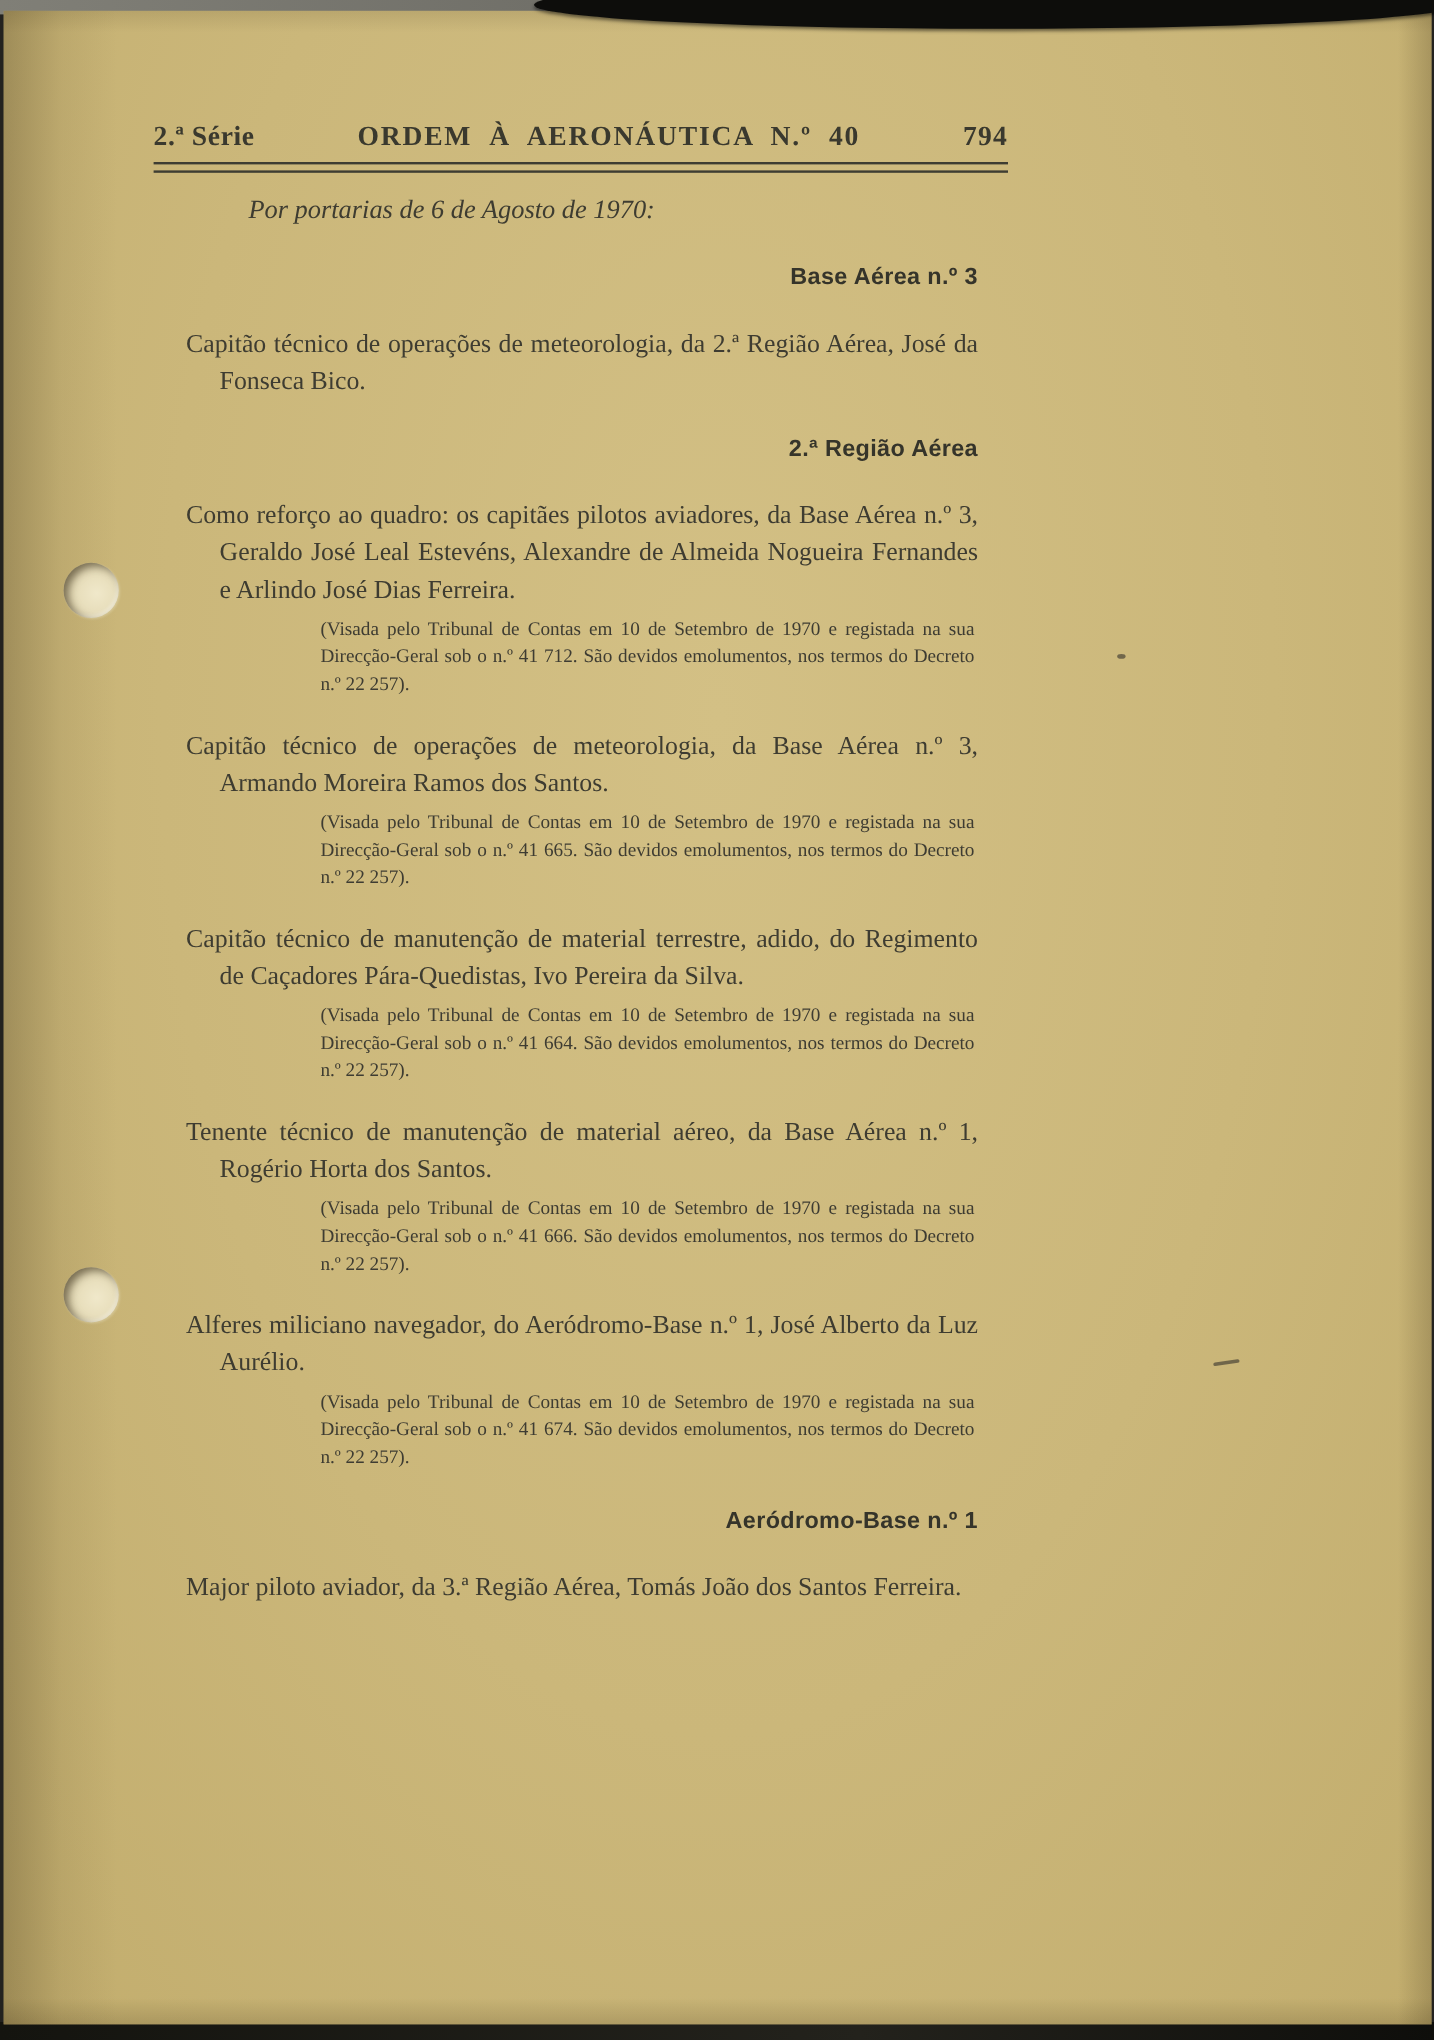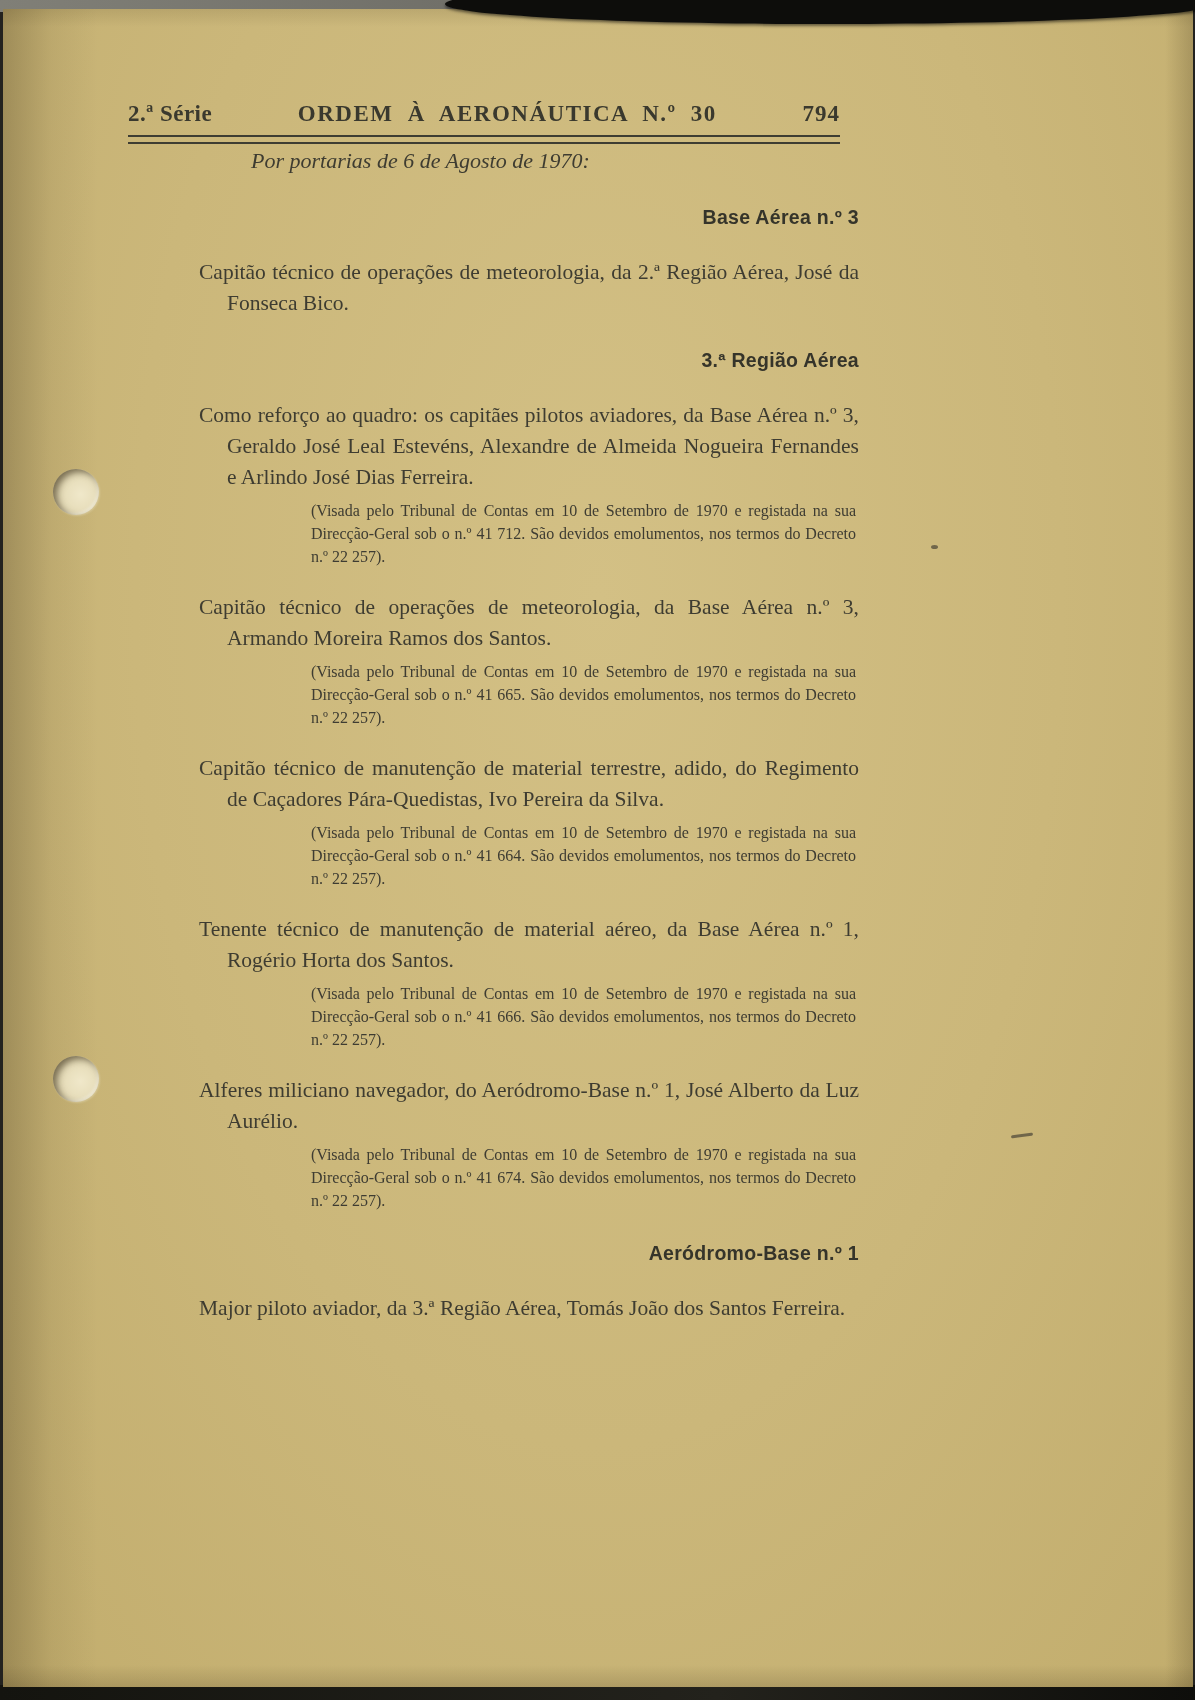--- a/index.html
+++ b/index.html
@@ -52,22 +52,22 @@
   }
   .page-header .series{white-space:nowrap;letter-spacing:.5px;}
   .page-header .title{flex:1;text-align:center;letter-spacing:1.5px;word-spacing:7px;white-space:nowrap;}
   .page-header .pagenum{white-space:nowrap;letter-spacing:1px;}
   .double-rule{
     position:absolute;left:125px;top:126px;width:712px;height:5px;
     border-top:2.5px solid #3e3d32;border-bottom:2px solid #3e3d32;
   }
 
   .content{
-    position:absolute;left:152px;top:136px;width:660px;
-    color:#3e3c31;font-size:21.5px;line-height:31px;margin-left:44px;
+    position:absolute;left:152px;top:150px;width:660px;
+    color:#3e3c31;font-size:21.5px;line-height:31px;
   }
   .date-line{
     font-style:italic;margin:0 0 0 52px;font-size:22px;
   }
   .date-line.second{margin-top:46px;}
   .doc-heading{
     font-family:"Liberation Sans","DejaVu Sans",sans-serif;
     font-weight:700;font-size:19.5px;letter-spacing:.3px;
     text-align:right;color:#35342a;margin:26px 0 24px;
   }
@@ -89,33 +89,33 @@
   <div class="bottom-band"></div>
 
   <div class="paper">
     <div class="hole hole-top"></div>
     <div class="hole hole-bottom"></div>
     <div class="speck speck-1"></div>
     <div class="speck speck-2"></div>
 
     <div class="page-header">
       <span class="series">2.ª Série</span>
-      <span class="title">ORDEM À AERONÁUTICA N.º 30</span>
+      <span class="title">ORDEM À AERONÁUTICA N.º 40</span>
       <span class="pagenum">794</span>
     </div>
     <div class="double-rule"></div>
 
     <div class="content">
       <p class="date-line">Por portarias de 6 de Agosto de 1970:</p>
 
       <h2 class="doc-heading">Base Aérea n.º 3</h2>
 
       <p class="para">Capitão técnico de operações de meteorologia, da 2.ª Região Aérea, José da Fonseca Bico.</p>
 
-      <h2 class="doc-heading">3.ª Região Aérea</h2>
+      <h2 class="doc-heading">2.ª Região Aérea</h2>
 
       <p class="para">Como reforço ao quadro: os capitães pilotos aviadores, da Base Aérea n.º 3, Geraldo José Leal Estevéns, Alexandre de Almeida Nogueira Fernandes e Arlindo José Dias Ferreira.</p>
       <p class="note">(Visada pelo Tribunal de Contas em 10 de Setembro de 1970 e registada na sua Direcção-Geral sob o n.º 41 712. São devidos emolumentos, nos termos do Decreto n.º 22 257).</p>
 
       <p class="para">Capitão técnico de operações de meteorologia, da Base Aérea n.º 3, Armando Moreira Ramos dos Santos.</p>
       <p class="note">(Visada pelo Tribunal de Contas em 10 de Setembro de 1970 e registada na sua Direcção-Geral sob o n.º 41 665. São devidos emolumentos, nos termos do Decreto n.º 22 257).</p>
 
       <p class="para">Capitão técnico de manutenção de material terrestre, adido, do Regimento de Caçadores Pára-Quedistas, Ivo Pereira da Silva.</p>
       <p class="note">(Visada pelo Tribunal de Contas em 10 de Setembro de 1970 e registada na sua Direcção-Geral sob o n.º 41 664. São devidos emolumentos, nos termos do Decreto n.º 22 257).</p>
 

